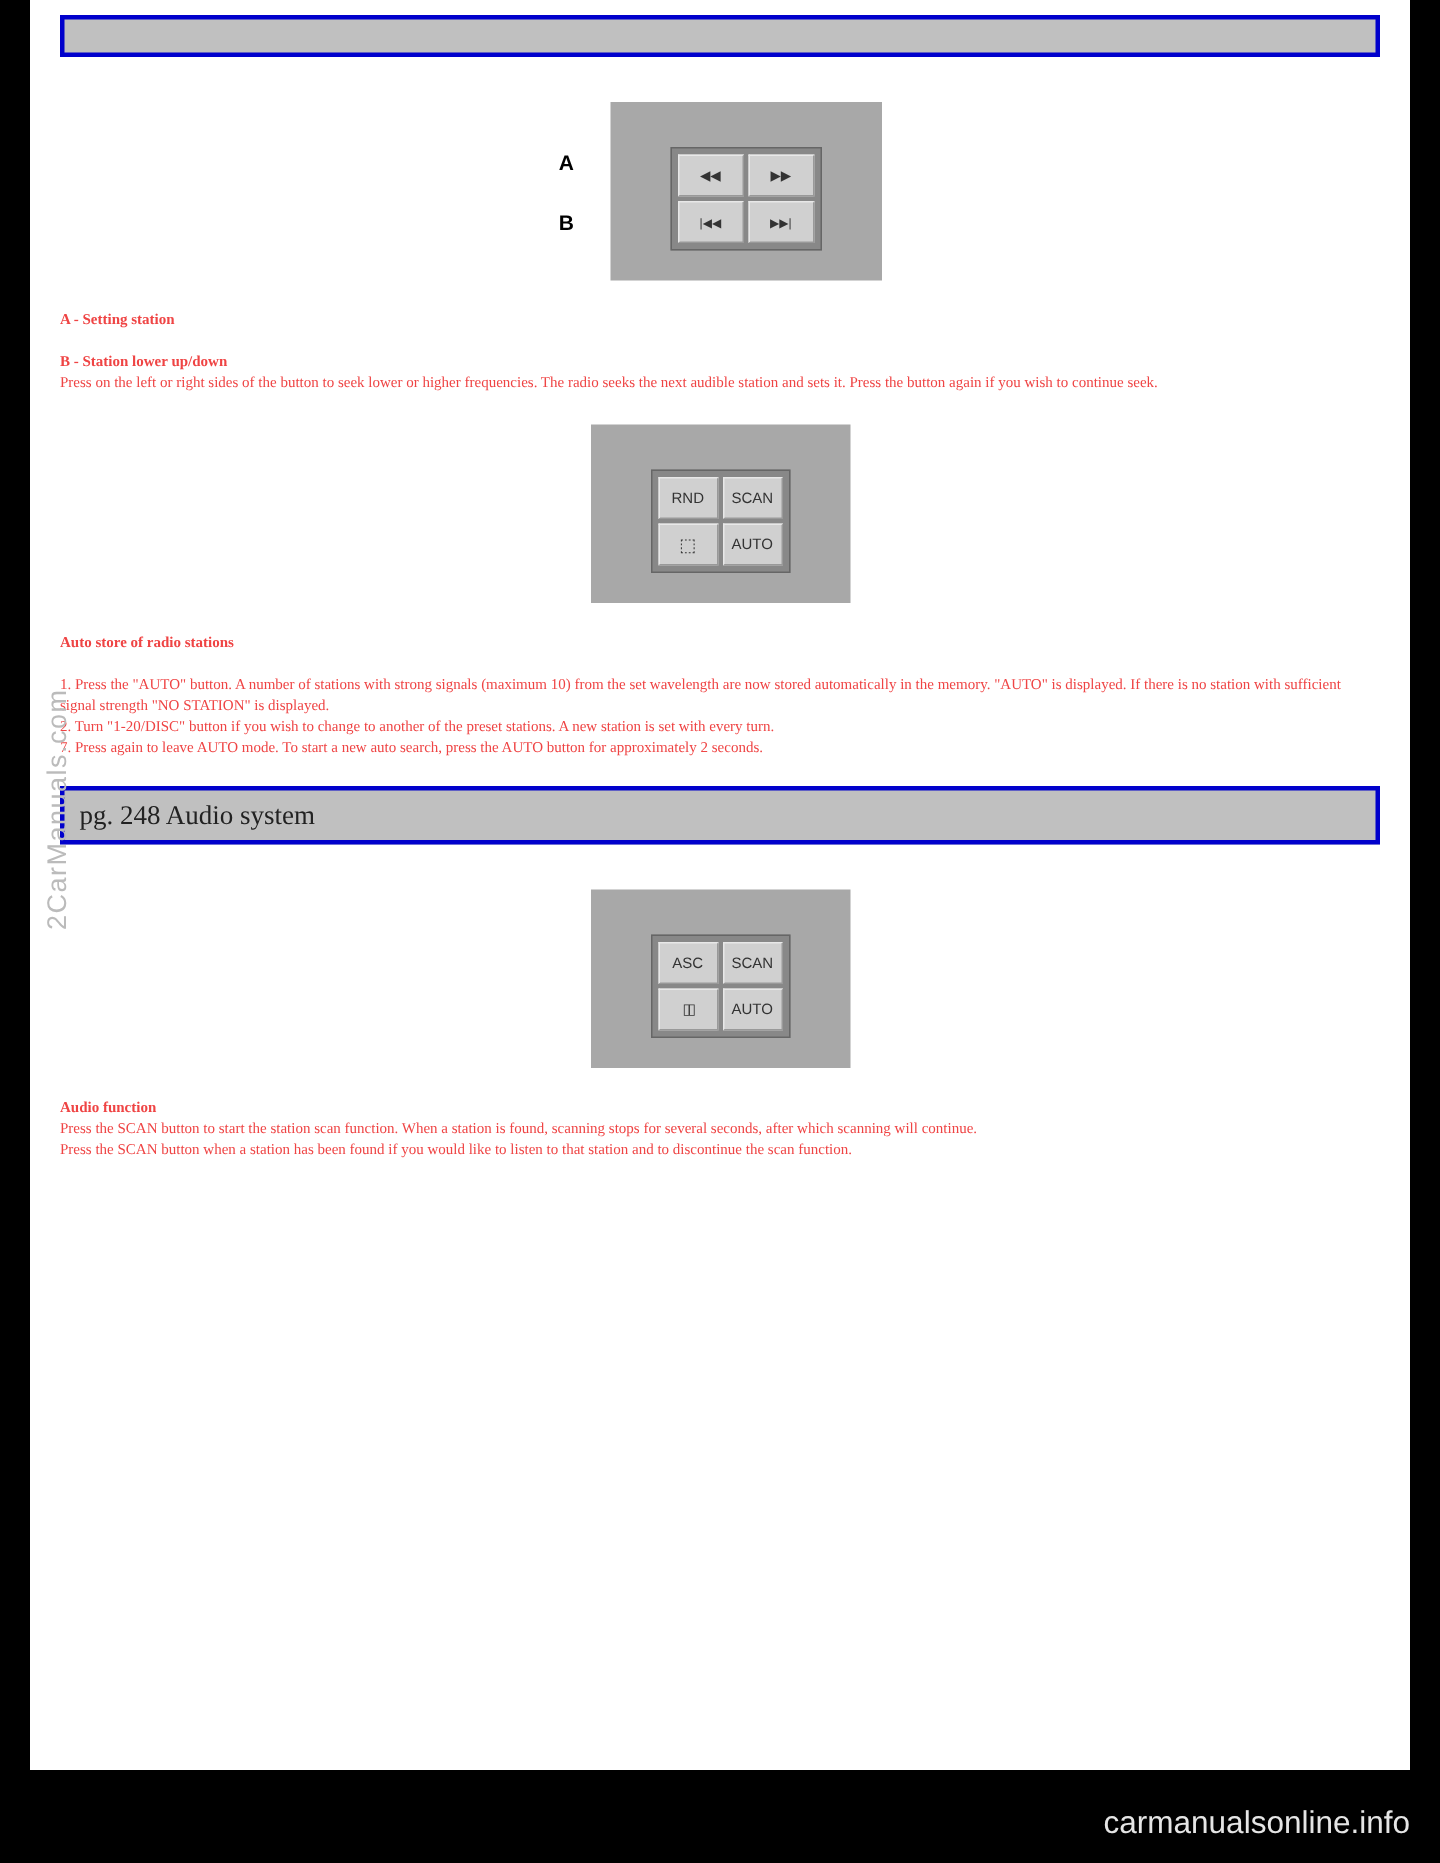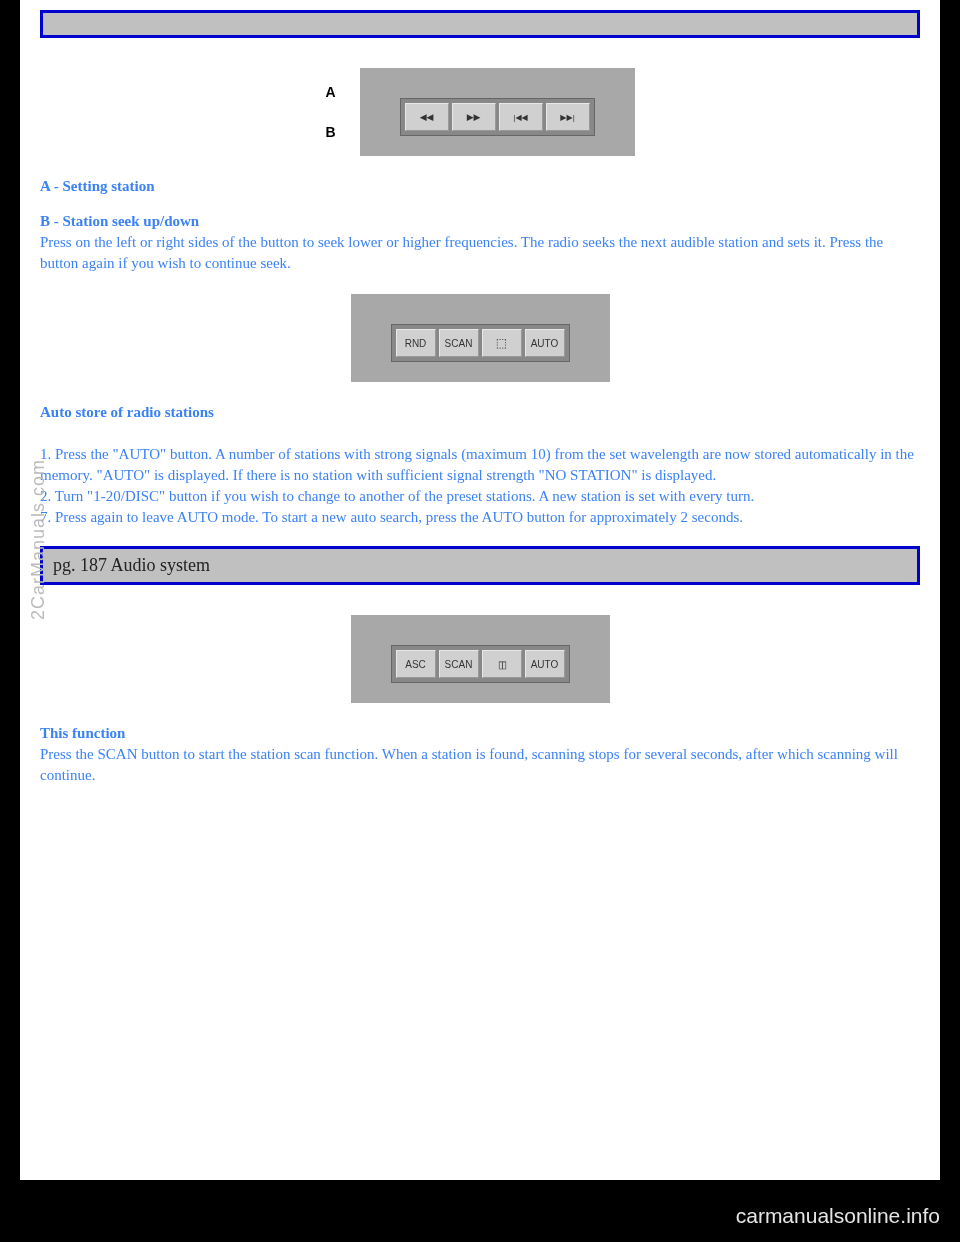--- a/index.html
+++ b/index.html
@@ -33,21 +33,21 @@
   }
   .radio-panel {
     display: inline-block;
     background: #a8a8a8;
     padding: 30px 40px 20px 40px;
     position: relative;
     vertical-align: middle;
   }
   .button-grid {
     display: grid;
-    grid-template-columns: 1fr 1fr 1fr 1fr;
+    grid-template-columns: 1fr 1fr;
     gap: 3px;
     background: #888;
     padding: 4px;
     border: 1px solid #666;
   }
   .radio-btn {
     background: #d0d0d0;
     border: 1px solid #999;
     border-top-color: #e8e8e8;
     border-left-color: #e8e8e8;
@@ -68,23 +68,23 @@
   }
   .label-a, .label-b {
     font-weight: bold;
     font-family: Arial, sans-serif;
     font-size: 14px;
     display: block;
     height: 40px;
     line-height: 40px;
   }
   .content-text {
-    font-size: 15px;
+    font-size: 10px;
     line-height: 1.4;
-    color: #3b82f6;
+    color: #ef4444;
     margin-bottom: 14px;
   }
   .content-text strong { font-weight: bold; }
   .section-header {
     border: 3px solid #0000cc;
     background: #c0c0c0;
     padding: 6px 10px;
     font-size: 18px;
     color: #222;
     margin: 18px 0 30px 0;
@@ -136,21 +136,21 @@
         </div>
       </div>
     </div>
   </div>
 
   <p class="content-text">
     <strong>A - Setting station</strong><br>
   </p>
 
   <p class="content-text">
-    <strong>B - Station seek up/down</strong><br>
+    <strong>B - Station lower up/down</strong><br>
     <span>Press on the left or right sides of the button to seek lower or higher frequencies. The radio seeks the next audible station and sets it. Press the button again if you wish to continue seek.</span>
   </p>
 
   <div class="figure">
     <div class="radio-panel">
       <div class="button-grid">
         <div class="radio-btn narrow">RND</div>
         <div class="radio-btn narrow">SCAN</div>
         <div class="radio-btn narrow cassette"></div>
         <div class="radio-btn narrow">AUTO</div>
@@ -159,33 +159,34 @@
   </div>
 
   <p class="content-text">
     <strong>Auto store of radio stations</strong><br>
     <br>
     <span>1. Press the "AUTO" button. A number of stations with strong signals (maximum 10) from the set wavelength are now stored automatically in the memory. "AUTO" is displayed. If there is no station with sufficient signal strength "NO STATION" is displayed.</span><br>
     <span>2. Turn "1-20/DISC" button if you wish to change to another of the preset stations. A new station is set with every turn.</span><br>
     <span>7. Press again to leave AUTO mode. To start a new auto search, press the AUTO button for approximately 2 seconds.</span>
   </p>
 
-  <div class="section-header">pg. 187 Audio system</div>
+  <div class="section-header">pg. 248 Audio system</div>
 
   <div class="figure">
     <div class="radio-panel">
       <div class="button-grid">
         <div class="radio-btn narrow">ASC</div>
         <div class="radio-btn narrow">SCAN</div>
         <div class="radio-btn narrow dolby"></div>
         <div class="radio-btn narrow">AUTO</div>
       </div>
     </div>
   </div>
 
   <p class="content-text">
-    <strong>This function</strong><br>
+    <strong>Audio function</strong><br>
     <span>Press the SCAN button to start the station scan function. When a station is found, scanning stops for several seconds, after which scanning will continue.</span><br>
+    <span>Press the SCAN button when a station has been found if you would like to listen to that station and to discontinue the scan function.</span>
   </p>
 </div>
 
 <div class="watermark">2CarManuals.com</div>
 <div class="footer-url">carmanualsonline.info</div>
 
 </body></html>

